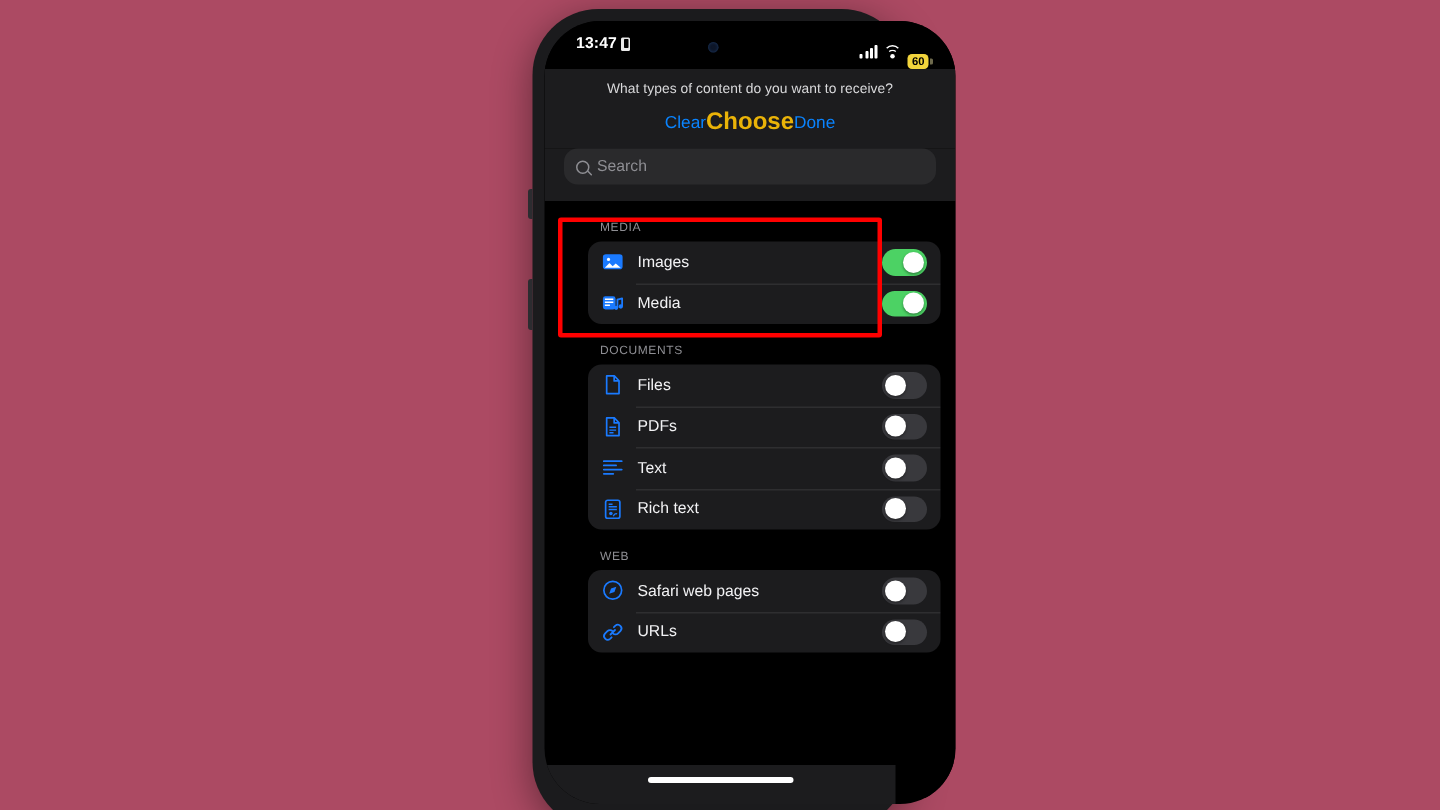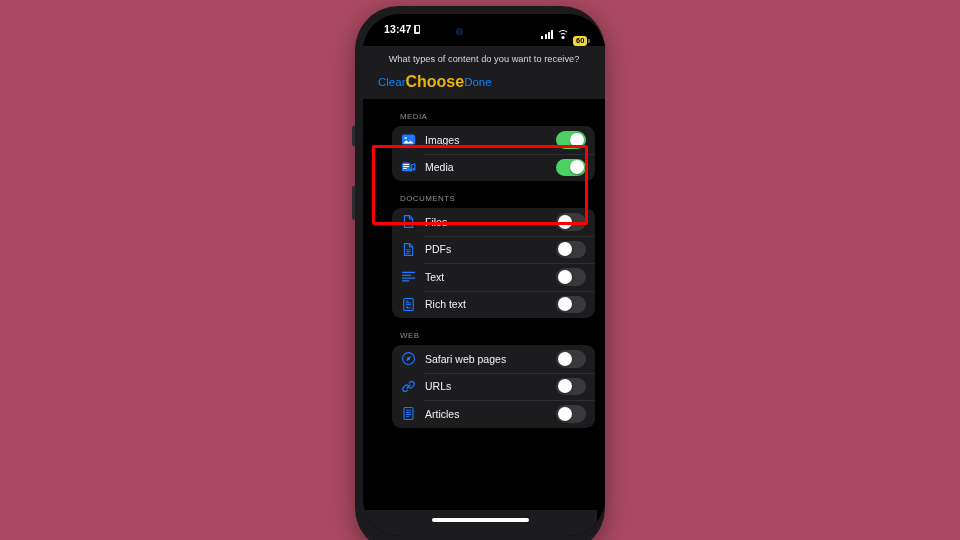--- a/index.html
+++ b/index.html
@@ -46,21 +46,21 @@
     height: 20px;
     background: #2c2c30;
     border-radius: 2px 0 0 2px;
   }
 
   
   #phone-screen {
     position: absolute;
     left: 8px;
     top: 8px;
-    width: 242px;
+    width: 274px;
     height: 522px;
     background: #000;
     border-radius: 37px;
     overflow: hidden;
   }
 
   
   .status-bar {
     position: relative;
     height: 32px;
@@ -181,21 +181,21 @@
     text-align: center;
     padding: 8px 10px 8px;
     letter-spacing: 0.05px;
   }
 
   
   .nav-bar {
     background: #1c1c1e;
     display: flex;
     align-items: center;
-    justify-content: flex-start;
+    justify-content: center;
     padding: 1px 15px 8px;
   }
   .nav-action {
     color: #0a84ff;
     font-size: 11.5px;
   }
   .nav-title {
     color: #eab308;
     font-size: 16px;
     font-weight: bold;
@@ -370,20 +370,26 @@
     </div>
 
     <div class="prompt-banner">What types of content do you want to receive?</div>
 
     <div class="nav-bar">
       <span class="nav-action" style="color: rgb(10, 132, 255);">Clear</span>
       <span class="nav-title">Choose</span>
       <span class="nav-action" style="color: rgb(10, 132, 255);">Done</span>
     </div>
 
+    <div class="search-wrap">
+      <div class="search-field">
+        <span class="search-glyph"></span>
+        <span class="search-placeholder">Search</span>
+      </div>
+    </div>
 
     <div class="list-area" id="list-area">
         <div class="section-header">MEDIA</div>
         <div class="card">
           <div class="row">
             <span class="row-icon">
               <svg width="15" height="15" viewBox="0 0 24 24">
                 <rect x="1.5" y="4" width="21" height="16" rx="3" fill="#1a7aff"></rect>
                 <circle cx="7.5" cy="9.5" r="1.7" fill="#fff"></circle>
                 <path d="M3.5 18.5l5-5.2 3.4 3.6 3.3-3.1 5.3 4.7z" fill="#fff"></path>
@@ -486,32 +492,20 @@
                 <path d="M9.6 14.4l4.8-4.8"></path>
                 <path d="M13.2 6.6l1.6-1.6a3.9 3.9 0 015.5 5.5l-2.6 2.6a3.9 3.9 0 01-5.5 0"></path>
                 <path d="M10.8 17.4l-1.6 1.6a3.9 3.9 0 01-5.5-5.5l2.6-2.6a3.9 3.9 0 015.5 0"></path>
               </svg>
             </span>
             <span class="row-label">URLs</span>
             <span class="toggle" style="background: rgb(57, 57, 61);">
               <span class="knob"></span>
             </span>
           </div>
-          <div class="row">
-            <span class="row-icon">
-              <svg width="15" height="15" viewBox="0 0 24 24" fill="none" stroke="#1a7aff" stroke-width="1.8">
-                <rect x="4.8" y="2.4" width="14.4" height="19.2" rx="2.2"></rect>
-                <path d="M8 6.8h8M8 10.2h8M8 13.6h8M8 17h4.8" stroke-width="1.5"></path>
-              </svg>
-            </span>
-            <span class="row-label">Articles</span>
-            <span class="toggle" style="background: rgb(57, 57, 61);">
-              <span class="knob"></span>
-            </span>
-          </div>
         </div>
       </div>
 
     <div class="home-bar-wrap">
       <div class="home-bar"></div>
     </div>
 
   </div>
 </div>
 

